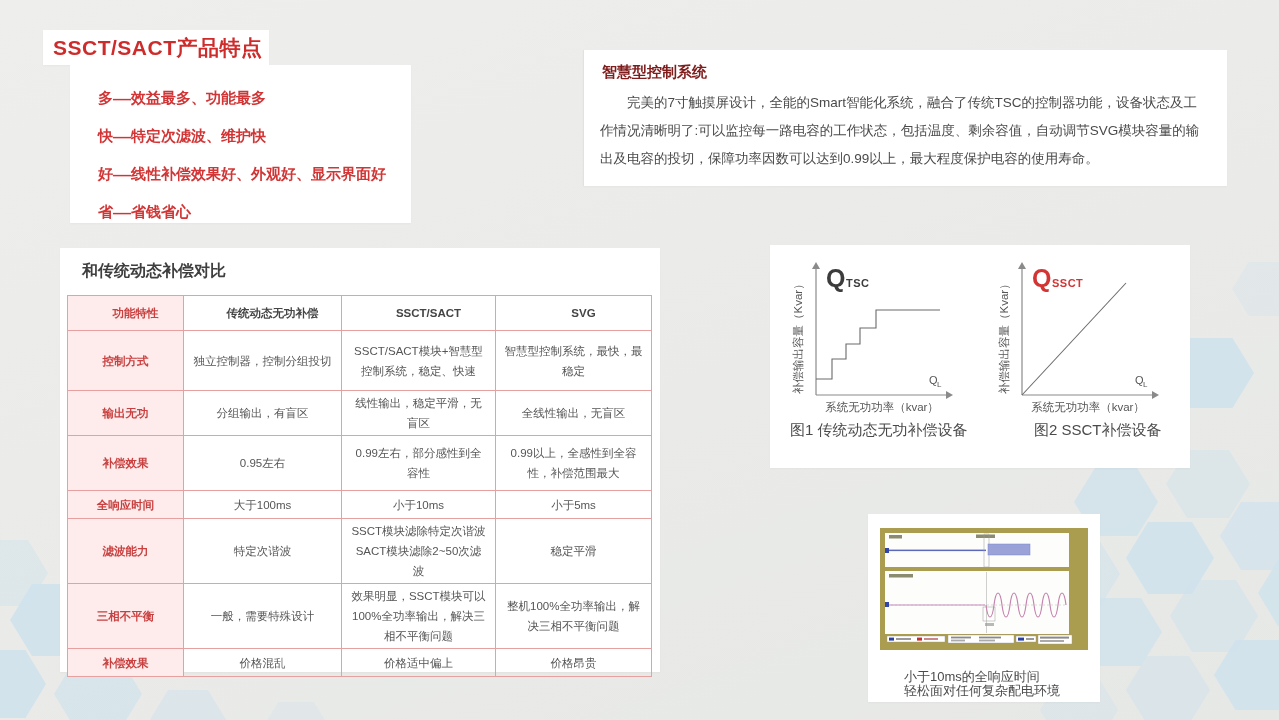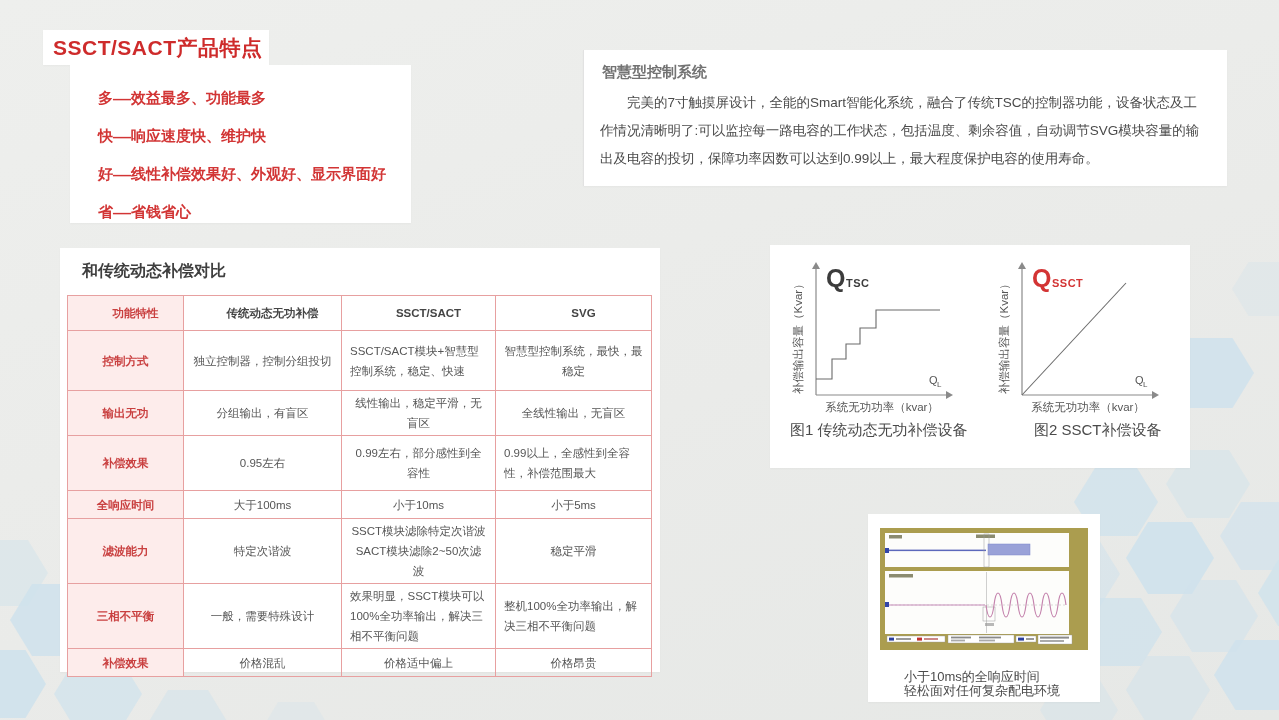--- a/index.html
+++ b/index.html
@@ -21,34 +21,34 @@
   
   .card{position:absolute;background:#ffffff;box-shadow:0 1px 2px rgba(0,0,0,0.03);}
   
   .title-card{left:43px;top:30px;width:226px;height:35px;display:flex;align-items:center;}
   .title-card h1{margin:0 0 0 10px;font-size:21px;font-weight:bold;color:#ce2b2b;letter-spacing:0.5px;}
   
   .features-card{left:70px;top:65px;width:341px;height:158px;padding-top:16px;box-sizing:border-box;}
   .feature{margin:0 0 0 28px;height:38px;line-height:38px;font-size:15px;font-weight:bold;color:#d23535;font-family:Liberation Mono, monospace;}
   
   .smart-card{left:583px;top:50px;width:644px;height:136px;box-sizing:border-box;border-left:1px solid #e2e2e2;}
-  .smart-card h2{margin:13px 0 0 18px;font-size:15px;font-weight:bold;color:#737373;}
+  .smart-card h2{margin:13px 0 0 18px;font-size:15px;font-weight:bold;color:#7f1d1d;}
   .smart-card p{margin:7px 20px 0 16px;font-size:13.5px;line-height:28px;color:#4a4a4a;text-indent:2em;}
   
   .table-card{left:60px;top:248px;width:600px;height:424px;box-sizing:border-box;}
   .table-card h3{margin:13px 0 0 22px;font-size:16px;font-weight:bold;color:#3f3f3f;}
   table.cmp{border-collapse:collapse;table-layout:fixed;width:584px;margin:13px 0 0 7px;}
   table.cmp th,table.cmp td{
     border:1px solid #e7a0a0;font-size:11.5px;color:#555;
     text-align:center;vertical-align:middle;padding:2px 8px;line-height:20px;
     white-space:pre-line;overflow:hidden;
   }
   table.cmp thead th{color:#454545;font-weight:bold;height:30px;padding-left:28px;}
   table.cmp th.rowhead,table.cmp td.rowhead{background:#fdeceb;color:#c94040;font-weight:bold;}
-  table.cmp td.long{text-align:left;}
+  table.cmp td.long{text-align:center;}
   tbody tr:nth-child(1){height:60px;}
   tbody tr:nth-child(2){height:28px;}
   tbody tr:nth-child(3){height:55px;}
   tbody tr:nth-child(4){height:28px;}
   tbody tr:nth-child(5){height:55px;}
   tbody tr:nth-child(6){height:58px;}
   tbody tr:nth-child(7){height:28px;}
   tbody tr:nth-child(8){height:28px;}
   
   .charts-card{left:770px;top:245px;width:420px;height:223px;}
@@ -100,21 +100,21 @@
     <div class="hex" style="left:1214px;top:640px;width:86px;height:70px;opacity:.85;"></div>
     <div class="hex" style="left:1040px;top:678px;width:78px;height:64px;opacity:.4;"></div>
   </div>
 
   <div class="card title-card">
     <h1>SSCT/SACT产品特点</h1>
   </div>
 
   <div class="card features-card">
     <p class="feature">多——效益最多、功能最多</p>
-    <p class="feature">快——响应速度快、维护快</p>
+    <p class="feature">快——特定次滤波、维护快</p>
     <p class="feature">好——线性补偿效果好、外观好、显示界面好</p>
     <p class="feature">省——省钱省心</p>
   </div>
 
   <div class="card smart-card">
     <h2>智慧型控制系统</h2>
     <p>完美的7寸触摸屏设计，全能的Smart智能化系统，融合了传统TSC的控制器功能，设备状态及工作情况清晰明了:可以监控每一路电容的工作状态，包括温度、剩余容值，自动调节SVG模块容量的输出及电容的投切，保障功率因数可以达到0.99以上，最大程度保护电容的使用寿命。</p>
   </div>
 
   <div class="card table-card">

